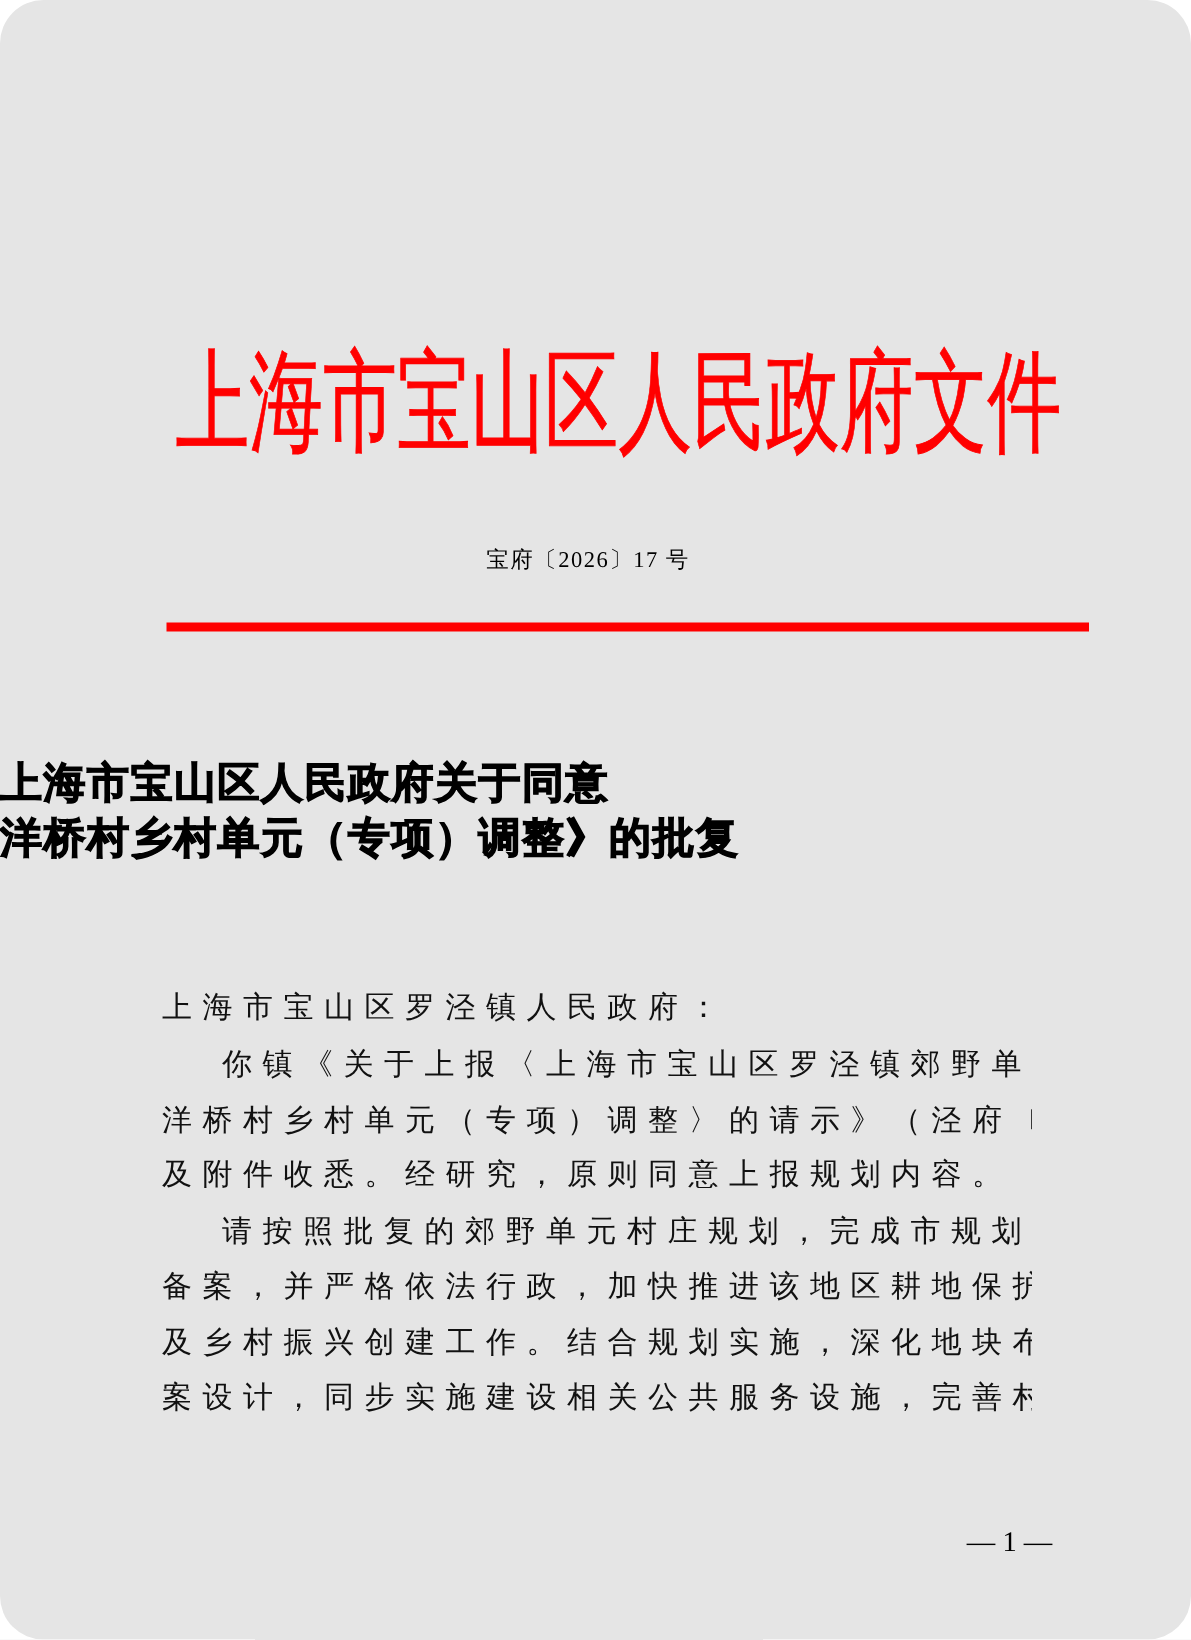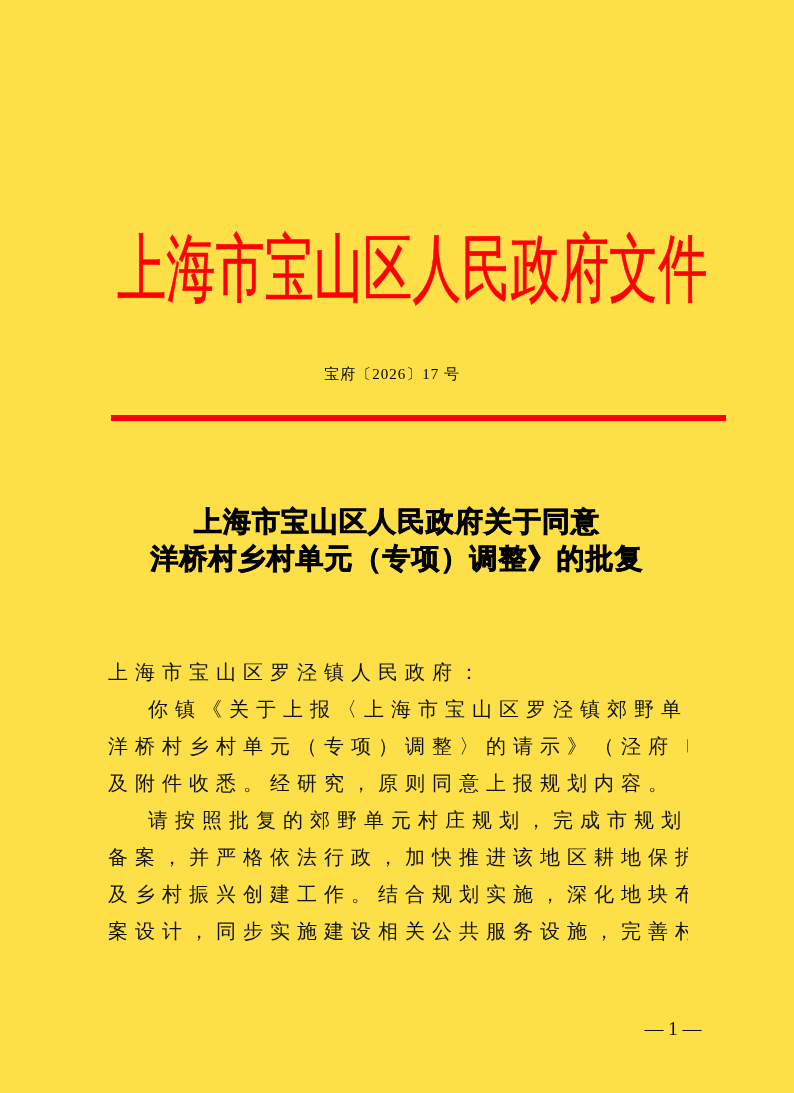--- a/index.html
+++ b/index.html
@@ -13,21 +13,22 @@
       position: relative;
       overflow: hidden;
       font-family: "DejaVu Serif", "Liberation Serif", serif;
       color: #000000;
     }
     .page {
       position: absolute;
       left: 0; top: 0;
       width: 794px;
       height: 1093px;
-      background: #fde047;
+      background: #e5e5e5;
+      border-radius: 29px;
     }
     .masthead {
       position: absolute;
       left: 117px;
       top: 226px;
       width: 590px;
       height: 84px;
       overflow: visible;
     }
     .masthead-text {
@@ -64,21 +65,21 @@
       left: 111px;
       top: 415px;
       width: 615px;
       height: 6px;
     }
     .heading {
       position: absolute;
       left: 0;
       width: 794px;
       top: 503px;
-      text-align: center;
+      text-align: left;
       font-family: "DejaVu Serif", "Liberation Serif", serif;
       font-weight: bold;
       font-size: 28px;
       line-height: 37px;
       -webkit-text-stroke: 0.8px #000;
     }
     .heading-line {
       display: block;
       white-space: nowrap;
     }

